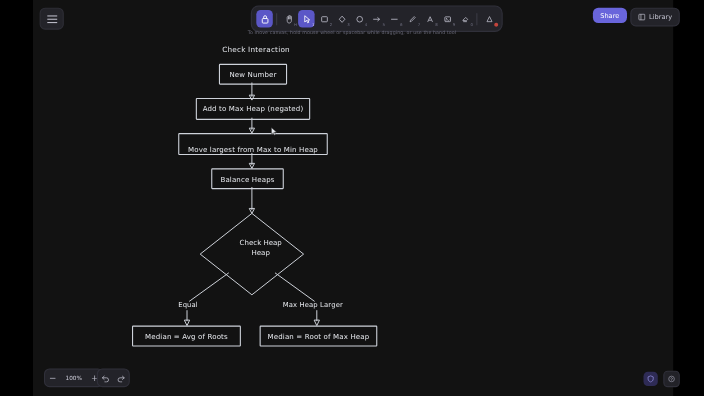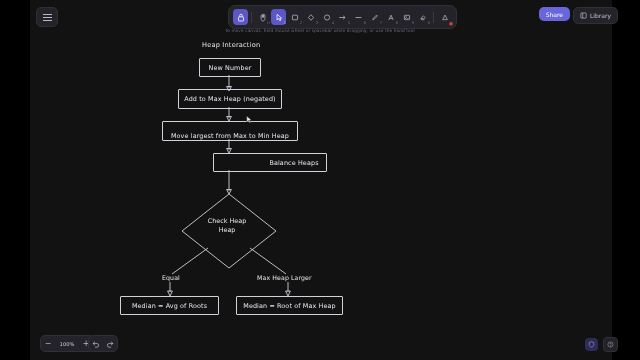--- a/index.html
+++ b/index.html
@@ -91,39 +91,39 @@
 
       <line x1="208" y1="248" x2="172" y2="274"></line>
       <line x1="170" y1="282" x2="170" y2="292"></line>
       <polygon points="170,296 167.6,291 172.4,291" fill="#ced2da" stroke="none"></polygon>
 
       <line x1="250" y1="248" x2="286" y2="274"></line>
       <line x1="288" y1="282" x2="288" y2="292"></line>
       <polygon points="288,296 285.6,291 290.4,291" fill="#ced2da" stroke="none"></polygon>
     </svg>
 
-    <div class="title" style="left:202px;top:41px;">Heap Interaction</div>
+    <div class="title" style="left:202px;top:41px;">Check Interaction</div>
 
     <div class="node" style="left:199px;top:58px;width:60px;height:17px;">
       <span>New Number</span>
     </div>
 
     <div class="node" style="left:178px;top:89px;width:102px;height:18px;">
       <span>Add to Max Heap (negated)</span>
     </div>
 
     <div class="node" style="left:162px;top:121px;width:134px;height:18px;align-items:flex-end;">
       <span>Move largest from Max to Min Heap</span>
     </div>
 
-    <div class="node" style="left:213px;top:153px;width:64px;height:17px;padding-left:48px;">
+    <div class="node" style="left:192px;top:153px;width:64px;height:17px;">
       <span>Balance Heaps</span>
     </div>
 
-    <div class="diamond-text" style="left:180px;top:217px;width:94px;">
+    <div class="diamond-text" style="left:190px;top:217px;width:94px;">
       <div>Check Heap</div>
       <div>Heap</div>
     </div>
 
     <div class="edgelabel" style="left:162px;top:274px;">Equal</div>
     <div class="edgelabel" style="left:257px;top:274px;">Max Heap Larger</div>
 
     <div class="node" style="left:120px;top:296px;width:97px;height:17px;">
       <span>Median = Avg of Roots</span>
     </div>

